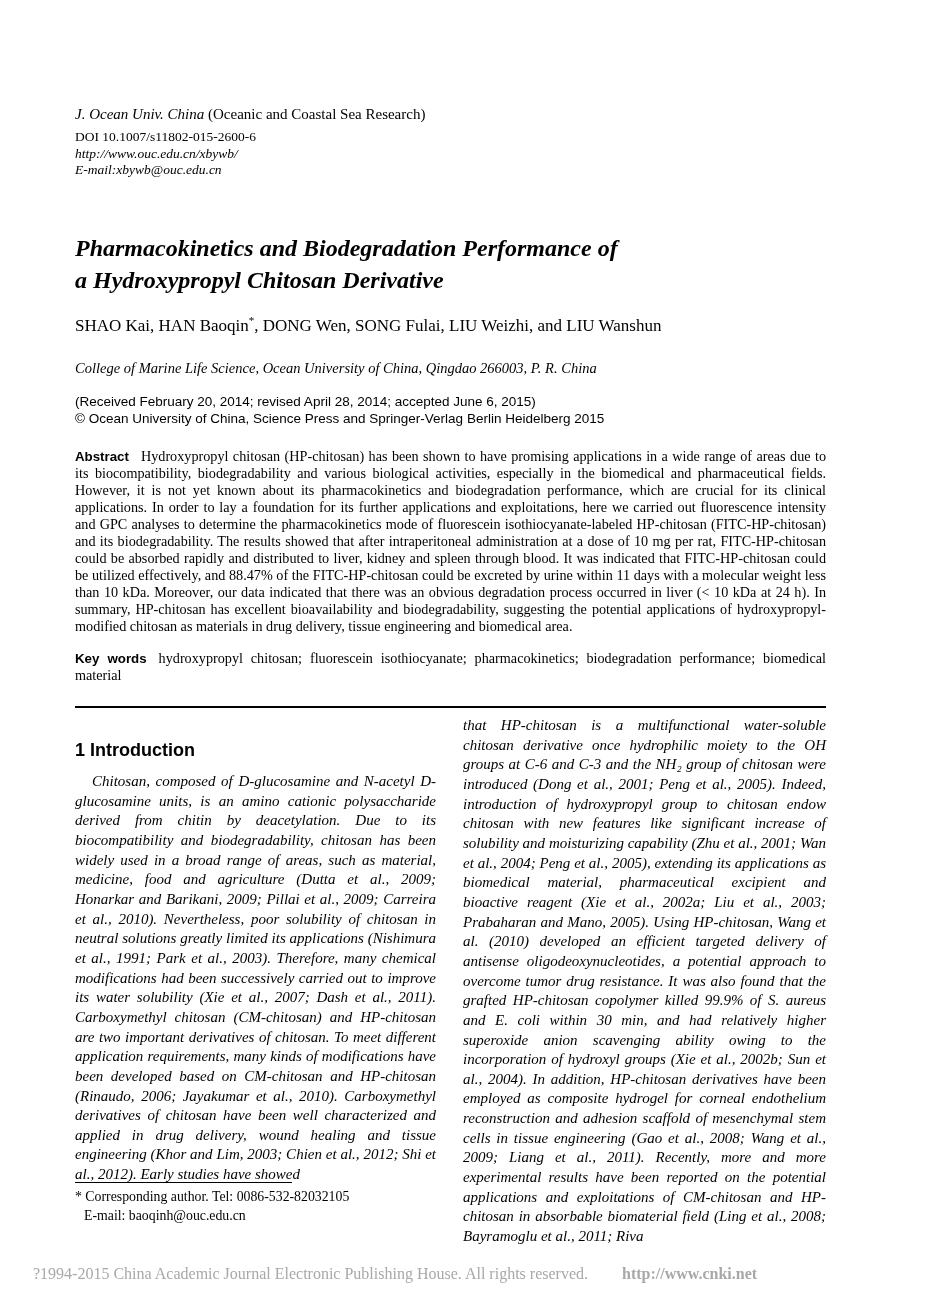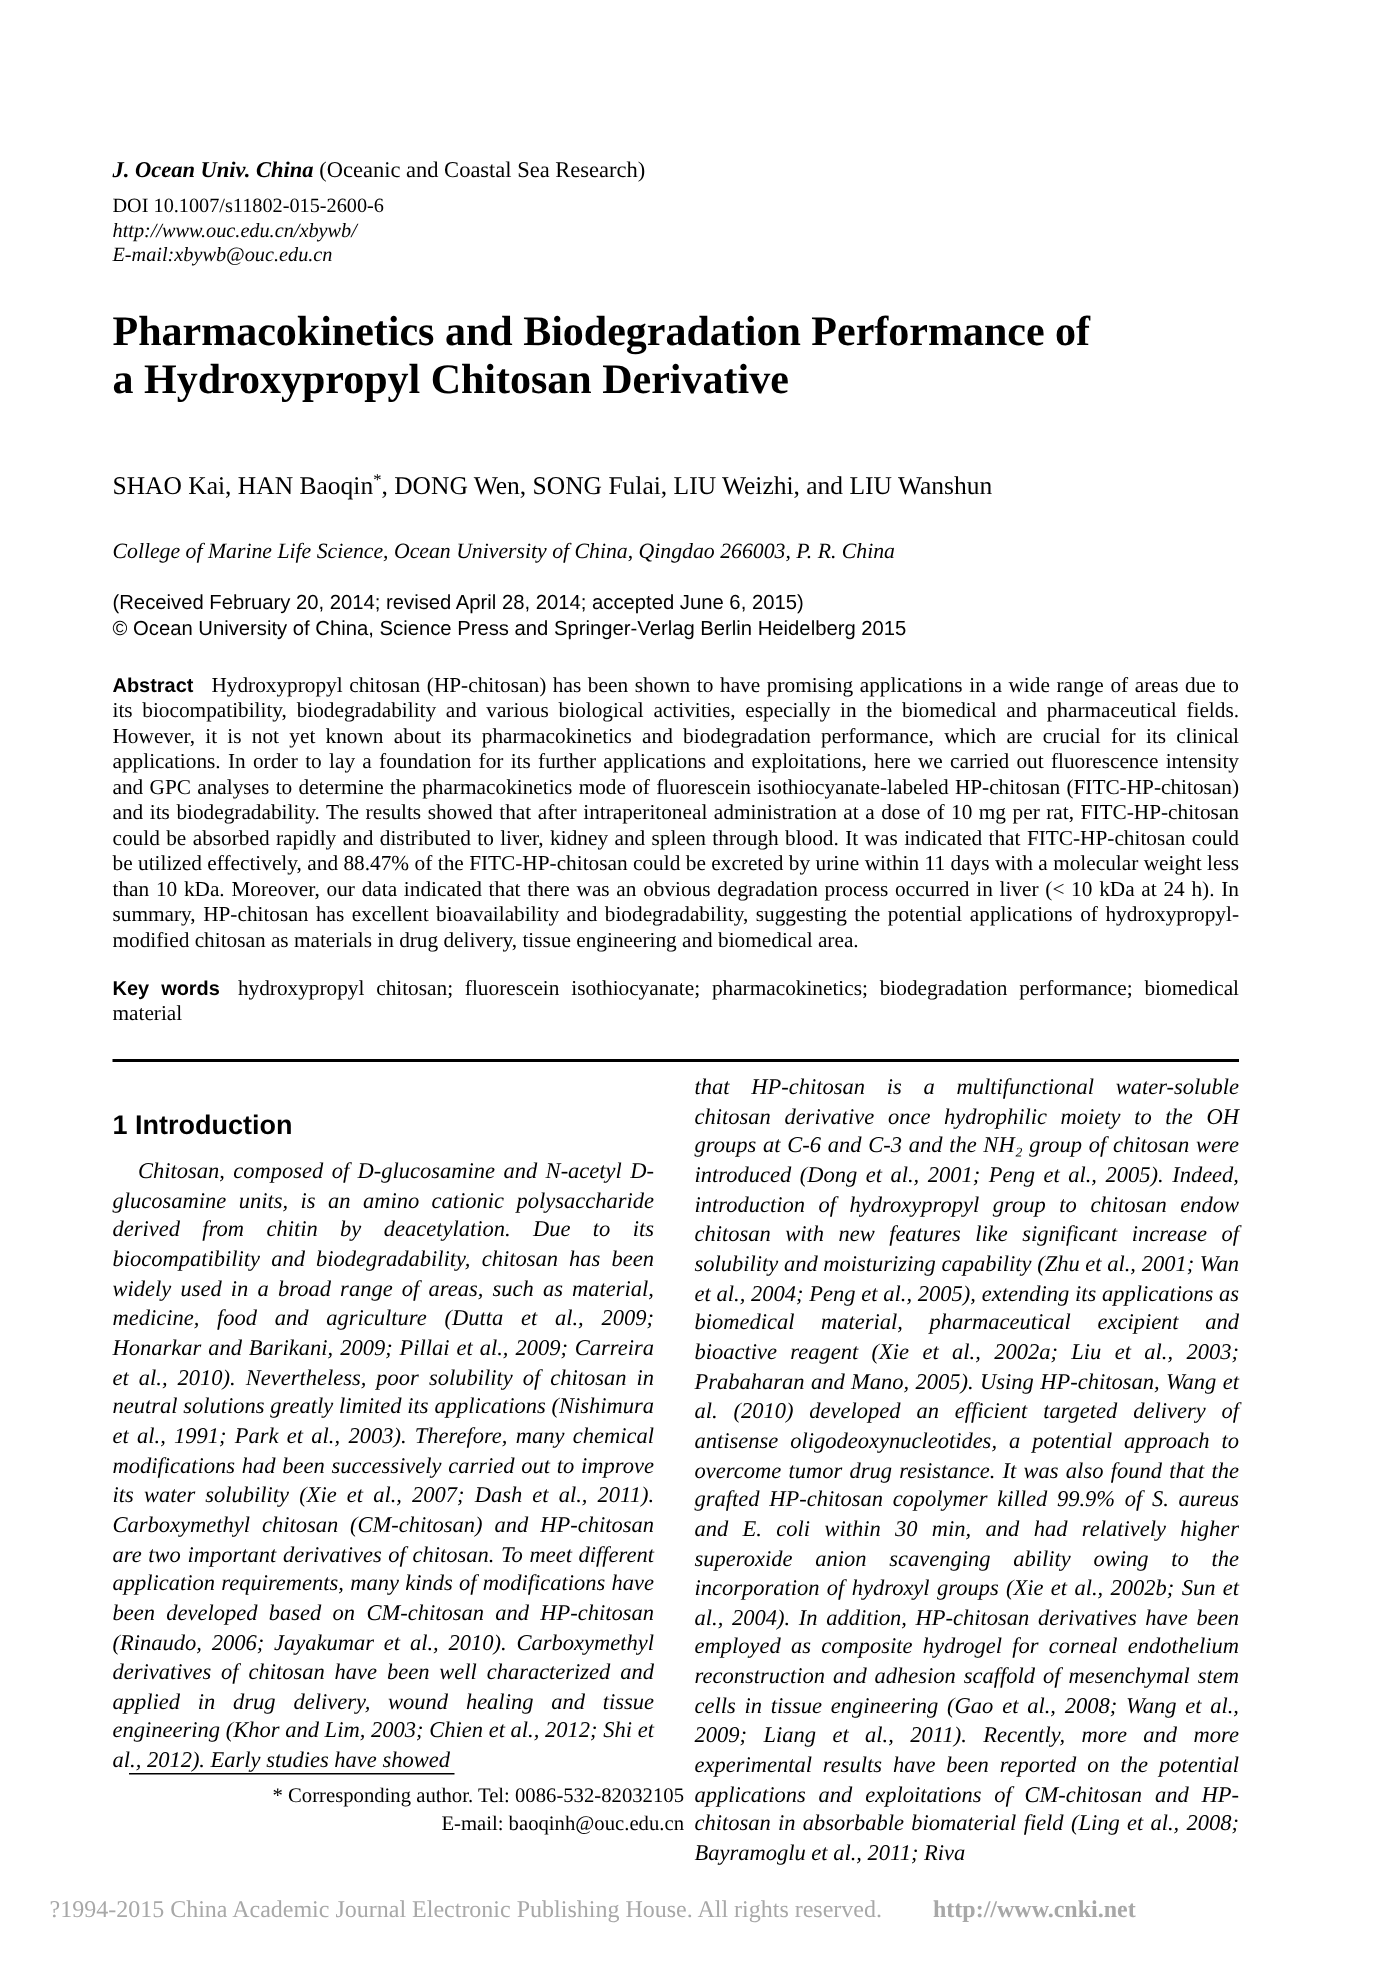--- a/index.html
+++ b/index.html
@@ -7,27 +7,27 @@
   body {
     position:relative;
     font-family:"Liberation Serif", serif;
     color:#000000;
     overflow:hidden;
   }
 
   
   .masthead { position:absolute; top:106px; left:75px; font-size:13.5px; line-height:16.4px; }
   .journal-line { font-size:15px; margin-bottom:7px; }
-  .jtitle { font-weight:bold; font-style:italic; }
+  .jtitle { font-weight:normal; font-style:italic; }
   .italic { font-style:italic; }
 
   
   .article-title {
-    position:absolute; top:206px; left:75px; width:720px;
-    font-size:28px; font-weight:bold; line-height:32px;
+    position:absolute; top:232px; left:75px; width:720px;
+    font-size:24px; font-weight:bold; line-height:32px;font-style:italic;
   }
   .authors { position:absolute; top:314px; left:75px; font-size:17px; }
   .authors sup { font-size:11px; }
   .affiliation { position:absolute; top:360px; left:75px; font-size:14.5px; font-style:italic;text-align:right; }
   .dates {
     position:absolute; top:394px; left:75px;
     font-family:"Liberation Sans", sans-serif; font-size:13.5px; line-height:16.5px;
   }
 
   
@@ -60,22 +60,22 @@
     font-size:18px; font-weight:bold;
     margin:24px 0 11px 0;
   }
   .body-text {
     font-size:15px; line-height:19.65px; text-align:justify;font-style:italic;
   }
   .indent { text-indent:17px; }
 
   
   .footnote {
-    position:absolute; top:1182px; left:86px; width:370px;
-    font-size:13.8px; line-height:19px;text-align:right;
+    position:absolute; top:1182px; left:75px; width:370px;
+    font-size:13.8px; line-height:19px;
   }
   .footnote-rule { width:217px; height:1px; background:#000; margin-bottom:4px; }
   .fn2 { padding-left:9px; }
 
   
   .cnki-footer {
     position:absolute; top:1265px; left:33px; width:860px;
     font-size:16px; color:#a8a8a8;
   }
   .footer-url { margin-left:34px;font-weight:bold; }

